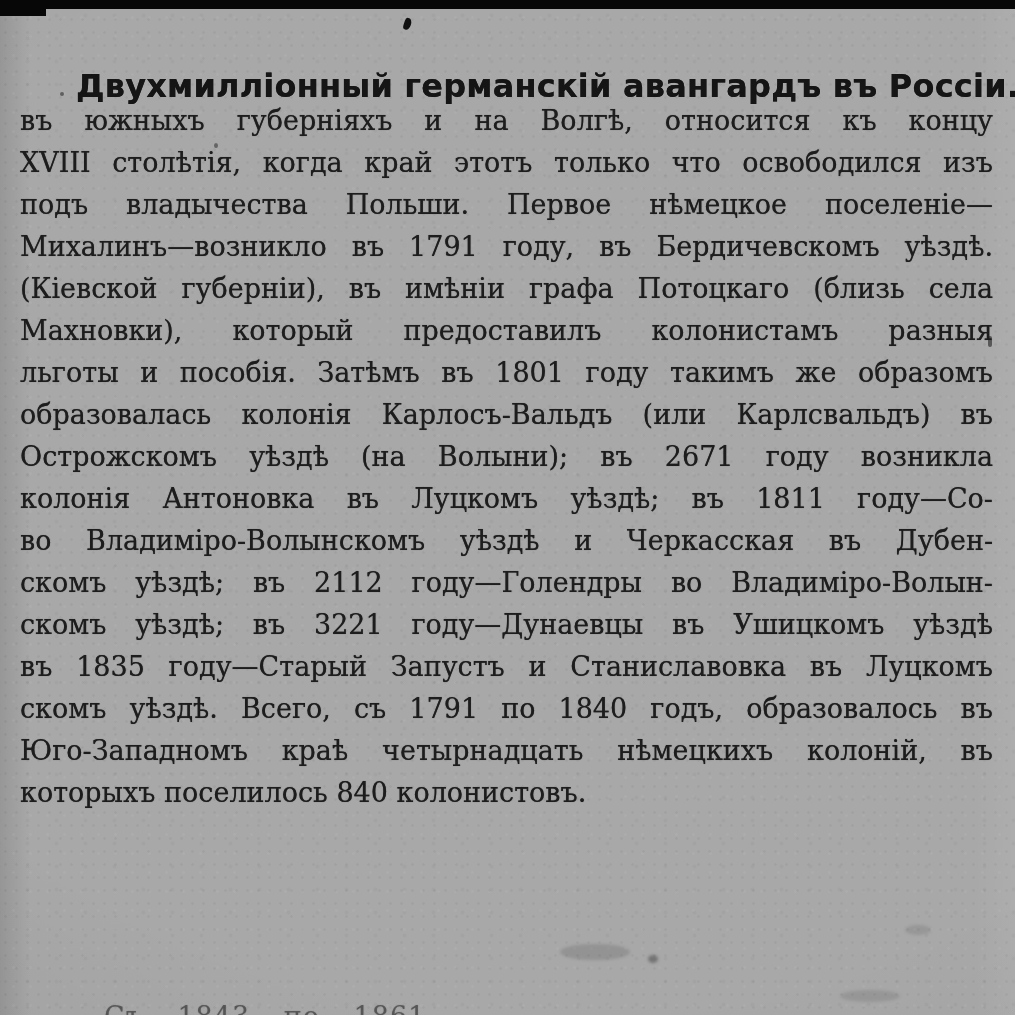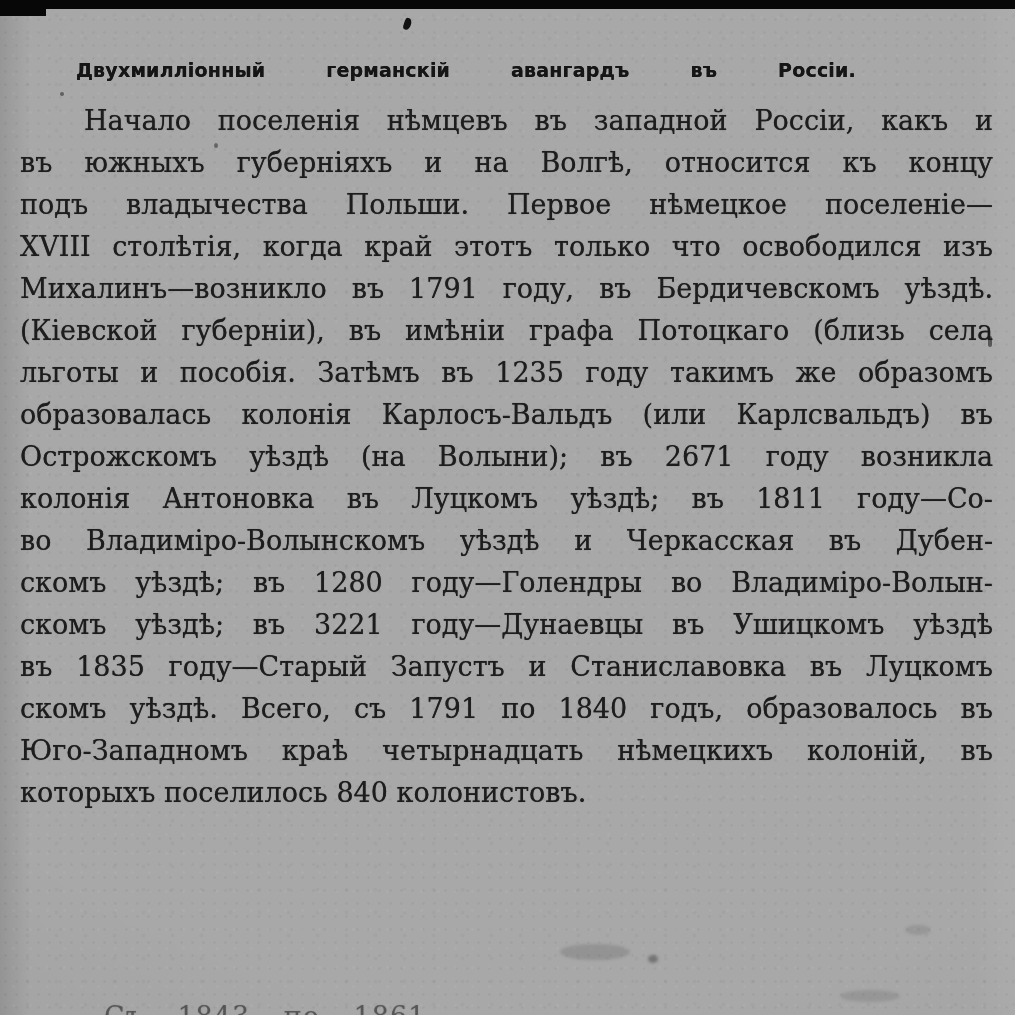--- a/index.html
+++ b/index.html
@@ -26,21 +26,21 @@
     background:
       radial-gradient(ellipse 120% 90% at 55% 45%, transparent 60%, rgba(0,0,0,0.06) 100%);
   }
   
   .topbar{position:absolute;top:0;left:0;width:1015px;height:9px;background:#070707;}
   .corner-block{position:absolute;top:0;left:0;width:46px;height:16px;background:#070707;}
 
   .title{
     position:absolute;top:46px;left:76px;width:780px;
     font-family:"DejaVu Sans", sans-serif;
-    font-weight:bold;font-size:19px;color:#151515;
+    font-weight:bold;font-size:32px;color:#151515;
     letter-spacing:0.2px;
     text-align:justify;text-align-last:justify;
     text-shadow:0 0 0.6px rgba(15,15,15,0.85);
     white-space:nowrap;
   }
   .body-text{
     position:absolute;top:100px;left:20px;width:973px;
     font-size:27px;line-height:42px;color:#1d1d1d;
     text-shadow:0 0 0.7px rgba(25,25,25,0.8);
   }
@@ -84,32 +84,32 @@
   <div class="speck s3"></div>
   <div class="speck s4"></div>
   <div class="smudge m1"></div>
   <div class="smudge m2"></div>
   <div class="smudge m3"></div>
   <div class="smudge m4"></div>
 
   <h1 class="title">Двухмилліонный германскій авангардъ въ Россіи.</h1>
 
   <div class="body-text">
-    <div class="line first">Начало поселенія нѣмцевъ въ западной Россіи, какъ и</div>
     <div class="line">въ южныхъ губерніяхъ и на Волгѣ, относится къ концу</div>
+    <div class="line">XVIII столѣтія, когда край этотъ только что освободился изъ</div>
     <div class="line">подъ владычества Польши. Первое нѣмецкое поселеніе—</div>
-    <div class="line">XVIII столѣтія, когда край этотъ только что освободился изъ</div>
     <div class="line">Михалинъ—возникло въ 1791 году, въ Бердичевскомъ уѣздѣ.</div>
     <div class="line">(Кіевской губерніи), въ имѣніи графа Потоцкаго (близь села</div>
-    <div class="line">льготы и пособія. Затѣмъ въ 1235 году такимъ же образомъ</div>
+    <div class="line">Махновки), который предоставилъ колонистамъ разныя</div>
+    <div class="line">льготы и пособія. Затѣмъ въ 1801 году такимъ же образомъ</div>
     <div class="line">образовалась колонія Карлосъ-Вальдъ (или Карлсвальдъ) въ</div>
     <div class="line">Острожскомъ уѣздѣ (на Волыни); въ 2671 году возникла</div>
     <div class="line">колонія Антоновка въ Луцкомъ уѣздѣ; въ 1811 году—Со-</div>
     <div class="line">во Владиміро-Волынскомъ уѣздѣ и Черкасская въ Дубен-</div>
-    <div class="line">скомъ уѣздѣ; въ 1280 году—Голендры во Владиміро-Волын-</div>
+    <div class="line">скомъ уѣздѣ; въ 2112 году—Голендры во Владиміро-Волын-</div>
     <div class="line">скомъ уѣздѣ; въ 3221 году—Дунаевцы въ Ушицкомъ уѣздѣ</div>
     <div class="line">въ 1835 году—Старый Запустъ и Станиславовка въ Луцкомъ</div>
     <div class="line">скомъ уѣздѣ. Всего, съ 1791 по 1840 годъ, образовалось въ</div>
     <div class="line">Юго-Западномъ краѣ четырнадцать нѣмецкихъ колоній, въ</div>
     <div class="line last">которыхъ поселилось 840 колонистовъ.</div>
   </div>
 
   <div class="partial-line">Съ 1843 по 1861</div>
 </div>
 

